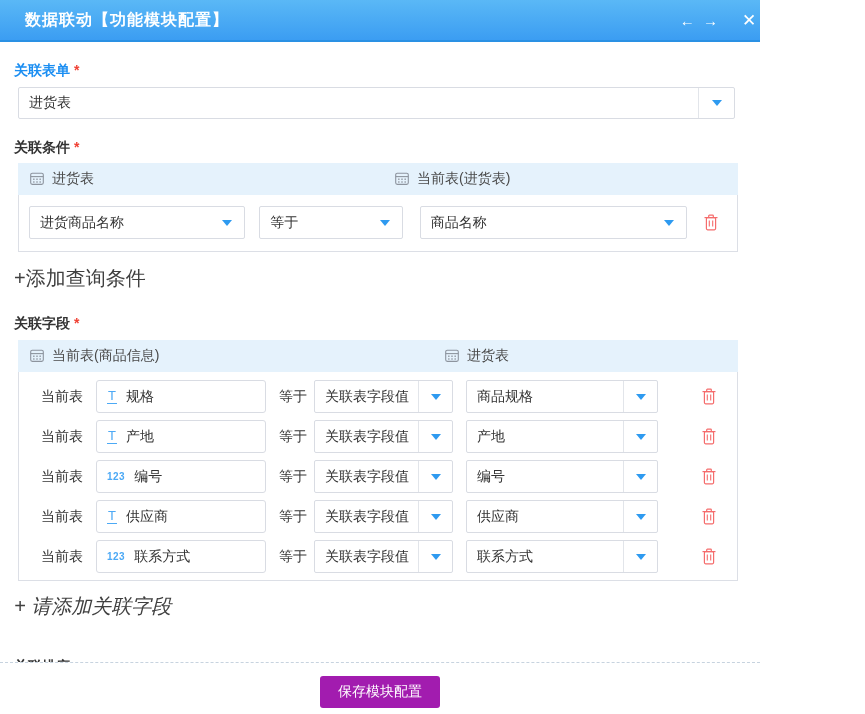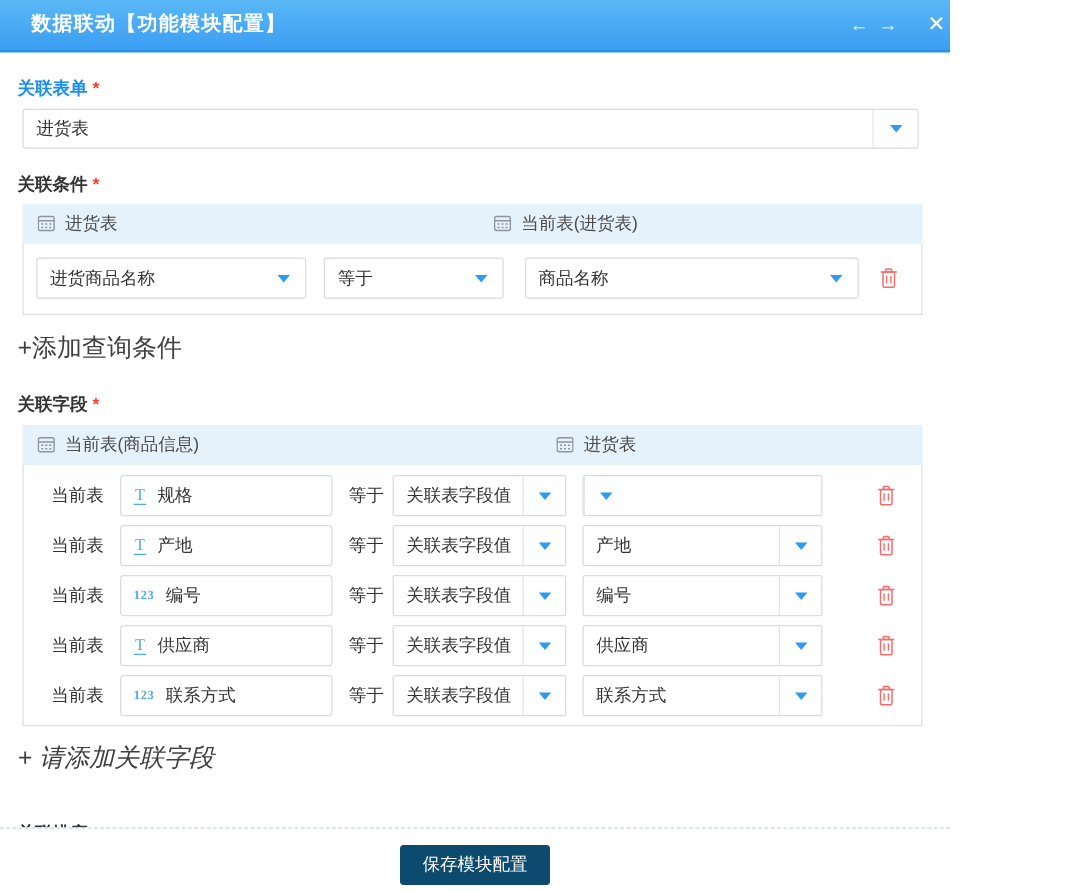--- a/index.html
+++ b/index.html
@@ -57,21 +57,21 @@
 
   
   .cond-body { padding:11px 18px 12px 10px; }
   .crow { display:flex; align-items:center; }
   .crow .sel-1 { width:220px; }
   .crow .sel-2 { width:146px; margin-left:14px; }
   .crow .sel-3 { width:272px; margin-left:17px; }
   .crow .trash { margin-left:16px; }
 
   
-  .fld-body { padding:8px 0 7px 0;font-family:Liberation Serif, serif; }
+  .fld-body { padding:8px 0 7px 0; }
   .frow { display:flex; align-items:center; height:33px; margin-bottom:7px; padding-left:22px; }
   .frow:last-child { margin-bottom:0; }
   .frow-label { width:55px; font-size:14px; color:#333; flex:none; }
   .field-chip {
     width:170px; height:33px; border:1px solid #d9dce3; border-radius:3px;
     display:flex; align-items:center; padding-left:10px; font-size:14px; color:#333; background:#fff;
   }
   .ftype { color:#4ca9f5; margin-right:9px; flex:none; }
   .ftype[data-ftype="text"] { font-size:13px; line-height:13px; border-bottom:1px solid #4ca9f5; padding:0 1px 1px 1px; }
   .ftype[data-ftype="number"] { font-size:10px; font-weight:bold; letter-spacing:0.5px; }
@@ -86,21 +86,21 @@
   .add-link.fields { margin-top:12px;font-style:italic; }
   .sort-label { margin-top:38px; }
 
   
   .footer {
     position:absolute; left:0; right:0; bottom:0; height:52px;
     border-top:1px dashed #c7d3df; background:#fff; text-align:center;
   }
   .save-btn {
     margin-top:13px; width:120px; height:32px; border:none; border-radius:3px;
-    background:#0c4a6e; color:#fff; font-size:14px; cursor:pointer;
+    background:#a21caf; color:#fff; font-size:14px; cursor:pointer;
     font-family:Liberation Mono, monospace;
   }
 </style>
 </head>
 <body>
 
 <svg width="0" height="0" style="position:absolute">
   <defs>
     <g id="ico-form">
       <rect x="0.7" y="1.2" width="12.6" height="11.2" rx="1.6" fill="none" stroke="#8d949e" stroke-width="1.1"></rect>
@@ -230,20 +230,21 @@
             <span>规格</span>
           </div>
           <span class="op">等于</span>
           <div class="select sel-src">
             <span class="sel-text">关联表字段值</span>
             <span class="sel-arrow with-divider">
                 <i class="tri"></i>
               </span>
           </div>
           <div class="select sel-target">
+            <span class="sel-text">商品规格</span>
             <span class="sel-arrow with-divider">
                 <i class="tri"></i>
               </span>
           </div>
           <span class="trash">
               <svg width="16" height="17" viewBox="0 0 16 17">
                 <use href="#ico-trash"></use>
               </svg>
             </span>
         </div>

